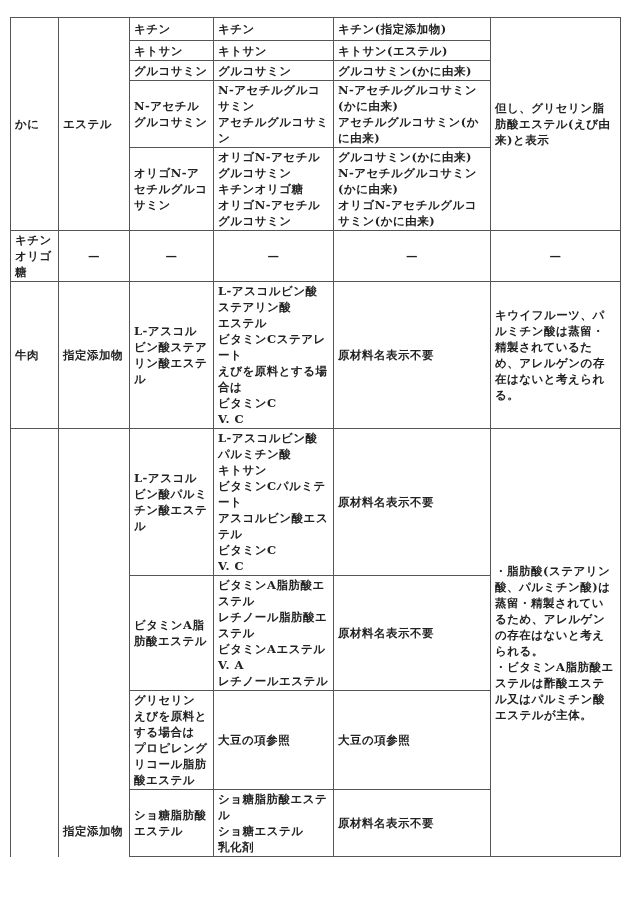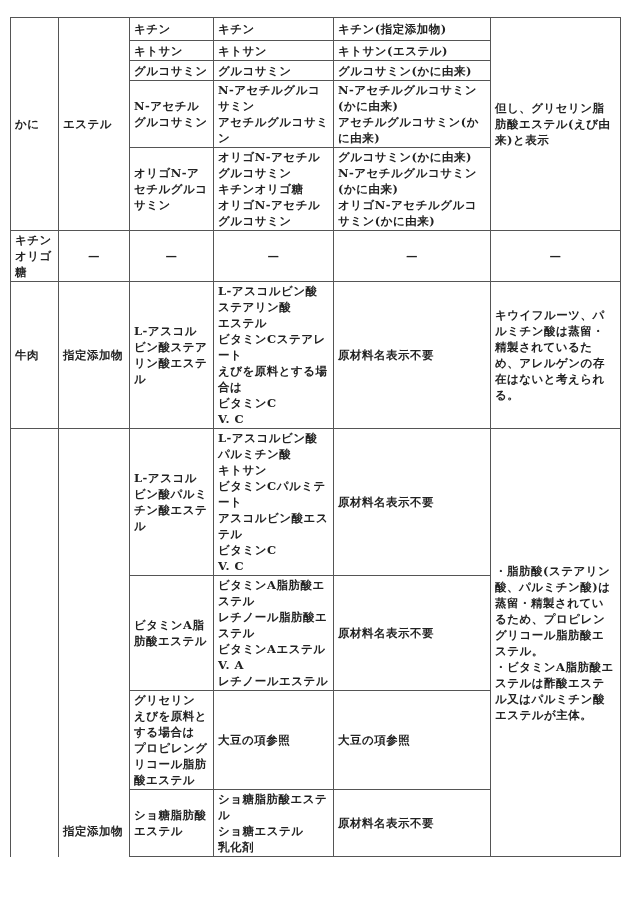--- a/index.html
+++ b/index.html
@@ -90,21 +90,21 @@
       <td rowspan="4" class="open-bottom"></td>
       <td rowspan="4" class="open-bottom" style="vertical-align:bottom;padding-bottom:18px">指定添加物</td>
       <td>L-アスコルビン酸パルミチン酸エステル</td>
       <td>L-アスコルビン酸パルミチン酸
 キトサン
 ビタミンCパルミテート
 アスコルビン酸エステル
 ビタミンC
 V. C</td>
       <td>原材料名表示不要</td>
-      <td rowspan="4">・脂肪酸(ステアリン酸、パルミチン酸)は蒸留・精製されているため、プロピレングリコール脂肪酸エステル。
+      <td rowspan="4">・脂肪酸(ステアリン酸、パルミチン酸)は蒸留・精製されているため、アレルゲンの存在はないと考えられる。
 ・ビタミンA脂肪酸エステルは酢酸エステル又はパルミチン酸エステルが主体。</td>
     </tr>
     <tr style="height:108px">
       <td>ビタミンA脂肪酸エステル</td>
       <td>ビタミンA脂肪酸エステル
 レチノール脂肪酸エステル
 ビタミンAエステル
 V. A
 レチノールエステル</td>
       <td>原材料名表示不要</td>

